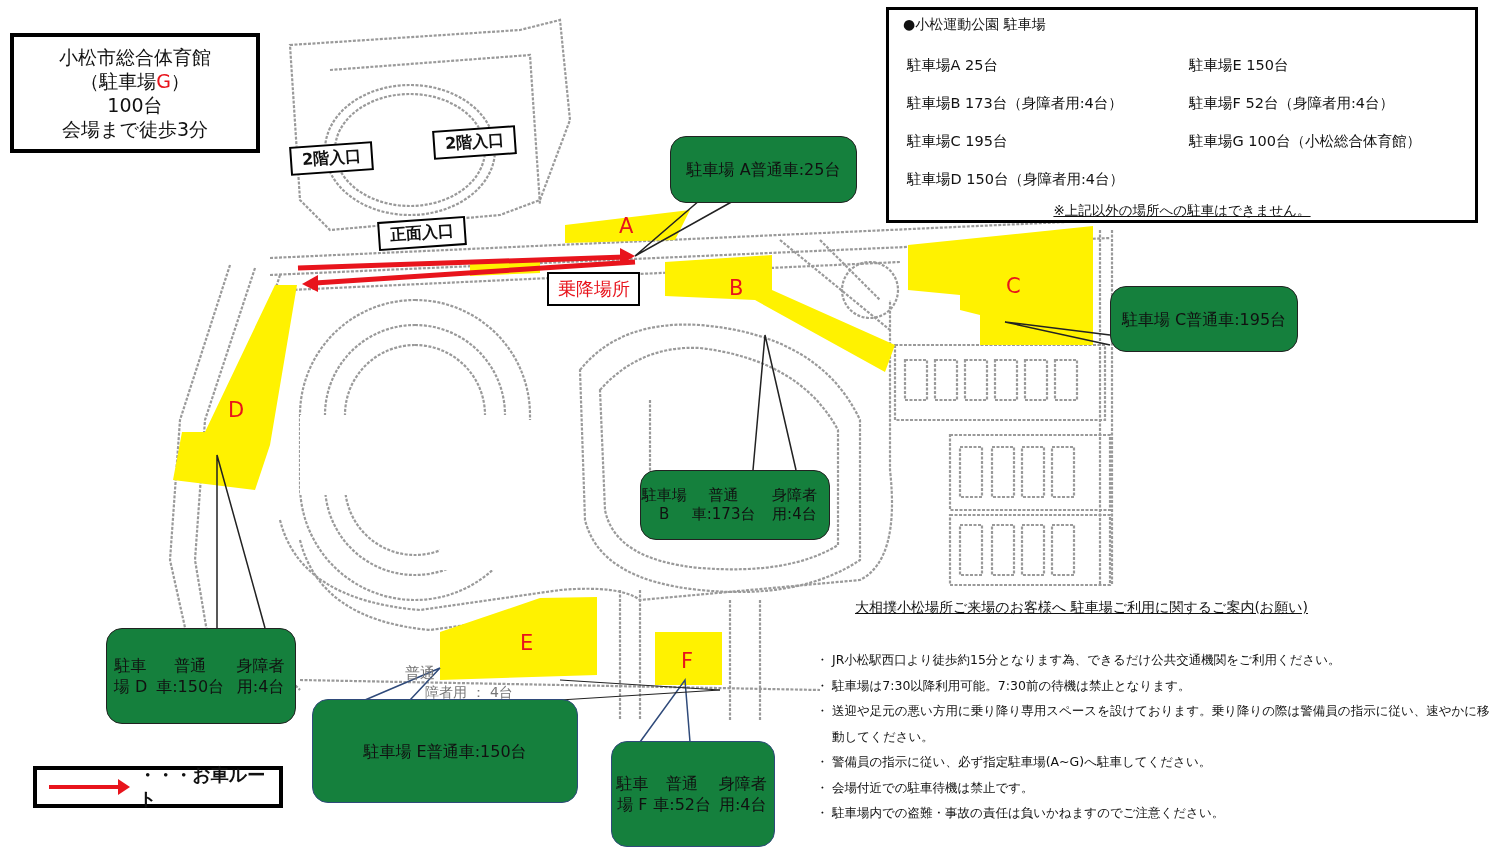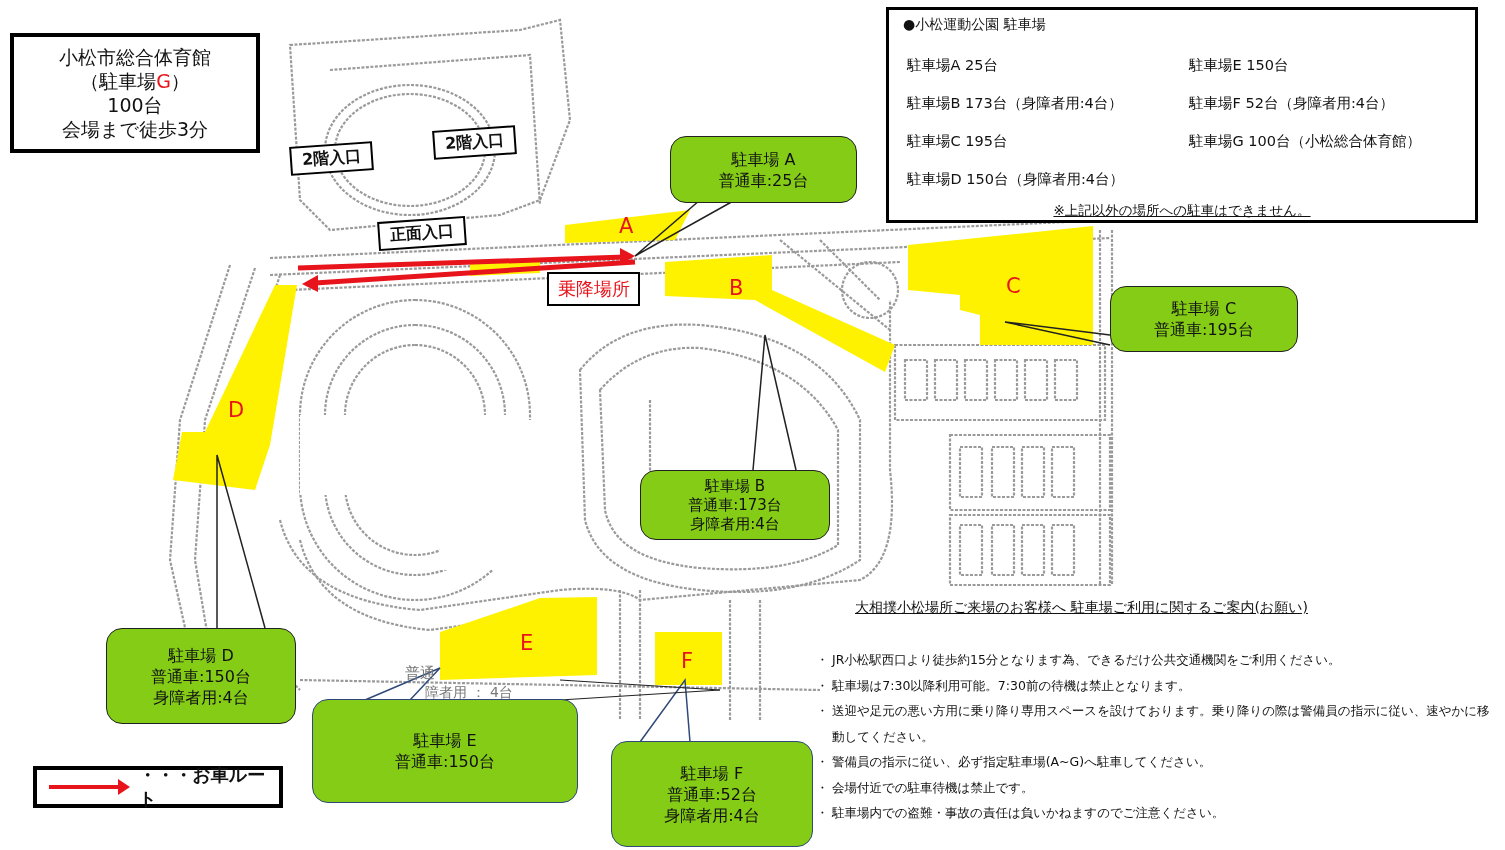--- a/index.html
+++ b/index.html
@@ -19,22 +19,22 @@
   .summary .title { position:absolute; left:14px; top:6px; font-size:14px; }
   .summary .item { position:absolute; font-size:14.5px; white-space:nowrap; }
   .summary .note { position:absolute; left:0; right:0; top:192px; text-align:center; font-size:13.5px; text-decoration:underline; }
 
   
   .label-box { border:2px solid #000; background:#fff; font-size:16px; font-weight:600; padding:2px 10px; white-space:nowrap; }
   .dropoff { border:2px solid #000; background:#fff; color:#e8141c; font-size:18px; padding:3px 8px; white-space:nowrap; }
   .lot-letter { color:#e8141c; font-size:21px; font-weight:500; }
 
   
-  .callout { background:#84cc16; border:1.5px solid #222; border-radius:16px; text-align:center;
-             display:flex; flex-direction:column; justify-content:center; align-items:center; box-sizing:border-box; }
+  .callout { background:#15803d; border:1.5px solid #222; border-radius:16px; text-align:center;
+             display:flex; flex-direction:row; justify-content:center; align-items:center; box-sizing:border-box; }
   .callout.blue { border-color:#2f4a7a; }
   .callout span { display:block; font-size:16px; line-height:21px; }
 
   
   .legend { left:33px; top:766px; width:250px; height:42px; border:4px solid #000; background:#fff; box-sizing:border-box;
             display:flex; align-items:center; padding-left:12px; }
   .legend .arrow { width:80px; height:4px; background:#e8141c; position:relative; margin-right:12px; }
   .legend .arrow::after { content:""; position:absolute; right:-4px; top:-6px; border-left:12px solid #e8141c;
                           border-top:8px solid transparent; border-bottom:8px solid transparent; }
   .legend .txt { font-size:18px; font-weight:700; }
@@ -192,21 +192,21 @@
 </div>
 <div class="abs callout" style="left:106px; top:628px; width:190px; height:96px;">
   <span>駐車場 D</span>
   <span>普通車:150台</span>
   <span>身障者用:4台</span>
 </div>
 <div class="abs callout blue" style="left:312px; top:699px; width:266px; height:104px;">
   <span>駐車場 E</span>
   <span>普通車:150台</span>
 </div>
-<div class="abs callout blue" style="left:611px; top:741px; width:202px; height:106px;">
+<div class="abs callout blue" style="left:611px; top:741px; width:164px; height:106px;">
   <span>駐車場 F</span>
   <span>普通車:52台</span>
   <span>身障者用:4台</span>
 </div>
 
 <div class="abs legend">
   <div class="arrow"></div>
   <span class="txt">・・・お車ルート</span>
 </div>
 

